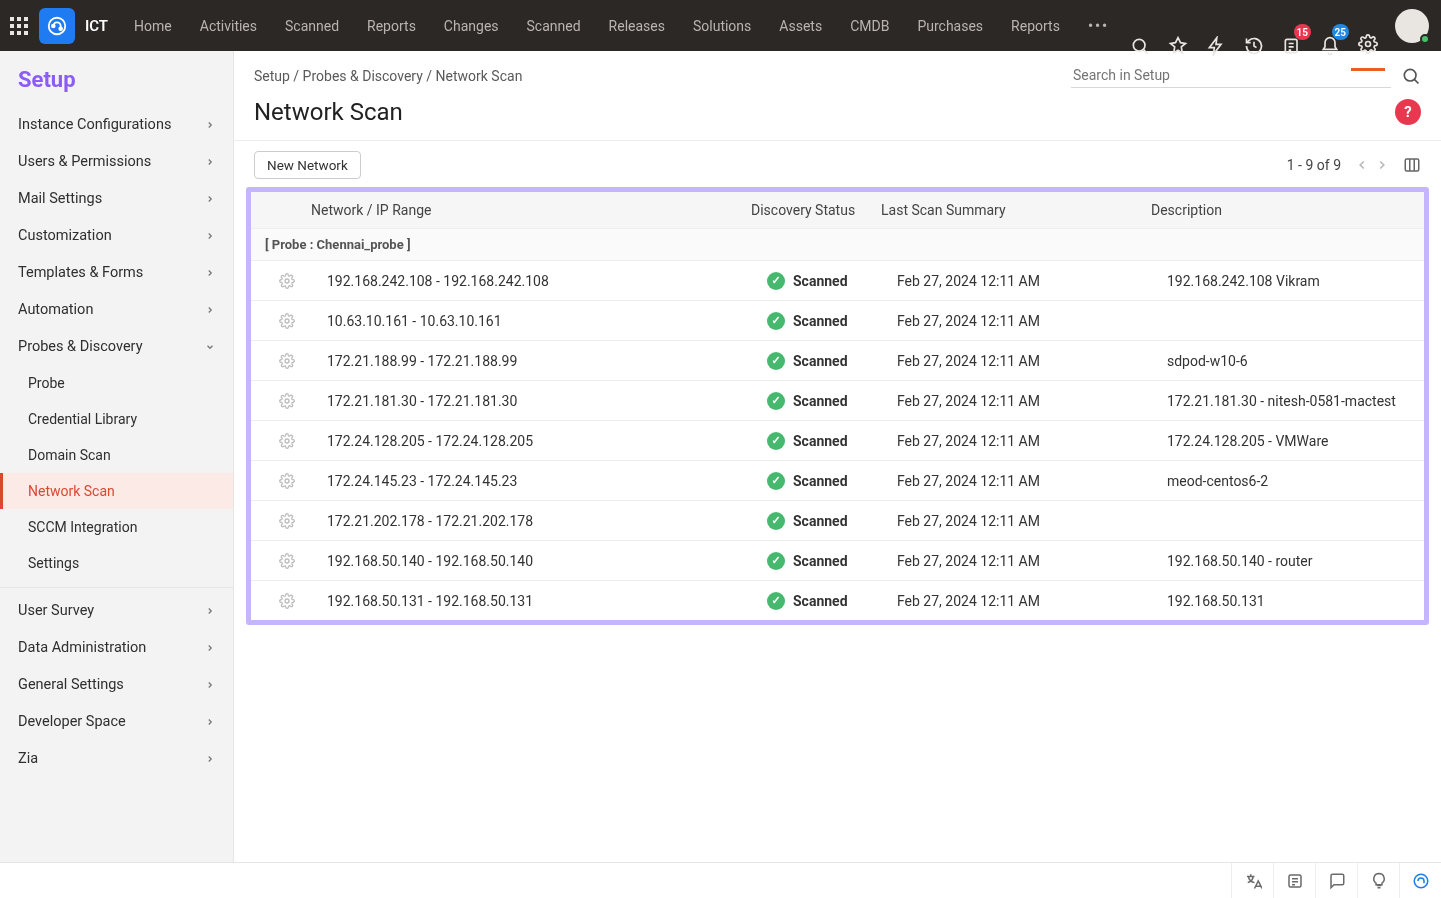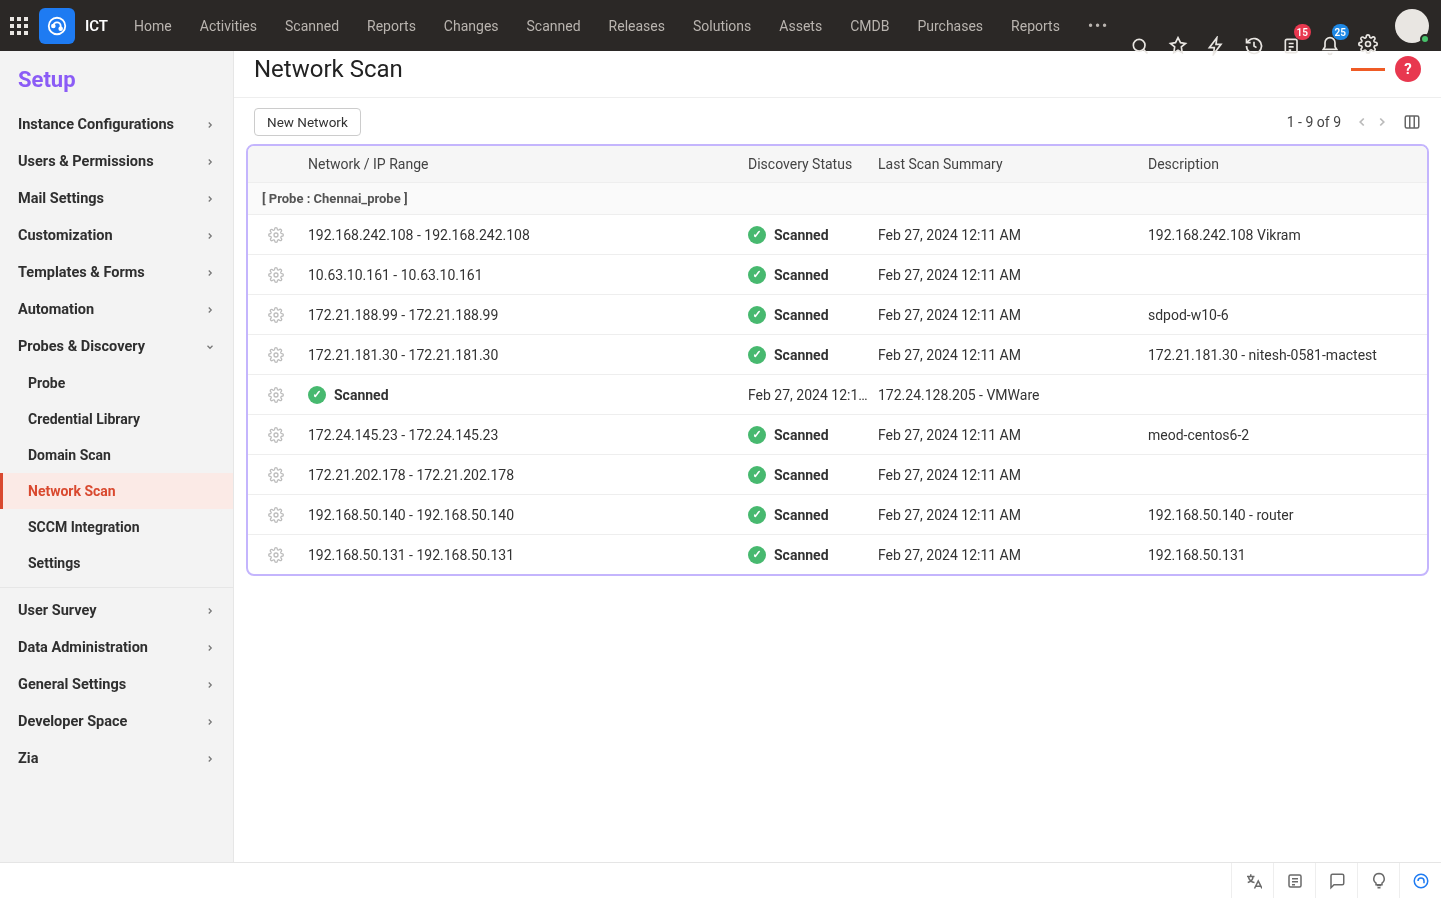--- a/index.html
+++ b/index.html
@@ -20,21 +20,21 @@
   .badge.red { background:#e8384f; }
   .badge.blue { background:#1e88e5; }
   .avatar-wrap { position:relative; width:34px; height:34px; margin-left:6px; }
   .avatar { width:34px; height:34px; border-radius:50%; background:#e9e6e2; }
   .avatar-status { position:absolute; right:-1px; bottom:-1px; width:10px; height:10px; border-radius:50%; background:#47c26a; border:2px solid #2b2826; }
 
   
   .main { display:flex; height: calc(898px - 51px - 36px); }
   .sidebar { width:234px; background:#f3f3f3; overflow-y:auto; border-right:1px solid #e6e6e6; }
   .sidebar-title { padding: 16px 18px 14px; font-size:22px; font-weight:700; color:#8b5cf6; }
-  .sb-item, .sb-sub { display:flex; align-items:center; justify-content:space-between; padding: 10px 16px 10px 18px; font-size:14.5px; color:#2f2f2f; cursor:pointer;font-weight:bold; }
+  .sb-item, .sb-sub { display:flex; align-items:center; justify-content:space-between; padding: 10px 16px 10px 18px; font-size:14.5px; color:#2f2f2f; cursor:pointer; }
   .sb-item.expanded { }
   .sb-sub { padding-left: 28px; font-size:14px; }
   .sb-sub.active { background:#fbeae6; color:#d9492f; border-left:3px solid #d9492f; padding-left:25px; }
   .chev { width:14px; height:14px; display:inline-flex; align-items:center; justify-content:center; }
 
   
   .content { flex:1; display:flex; flex-direction:column; overflow:hidden; }
   .breadcrumb-row { display:flex; align-items:center; justify-content:space-between; padding: 12px 20px 6px 20px; }
   .breadcrumb { font-size:14px; color:#5a5a5a; }
   .search-setup { display:flex; align-items:center; gap:10px; }
@@ -44,27 +44,27 @@
   .page-head { display:flex; align-items:center; justify-content:space-between; padding: 4px 20px 14px 20px; border-bottom:1px solid #eee; }
   .page-title { font-size:24px; font-weight:400; color:#222; }
   .help-btn { width:26px; height:26px; border-radius:50%; background:#e8384f; color:#fff; display:flex; align-items:center; justify-content:center; font-weight:700; font-size:15px; cursor:pointer; }
 
   .toolbar { display:flex; align-items:center; justify-content:space-between; padding:10px 20px 8px; }
   .btn-outline { border:1px solid #ccc; background:#fff; padding:5px 12px; border-radius:4px; font-size:13.5px; color:#333; cursor:pointer; }
   .pager { display:flex; align-items:center; gap:14px; color:#444; font-size:14px; }
   .pager-icons { display:flex; gap:6px; color:#bbb; }
   .col-toggle { color:#666; cursor:pointer; }
 
-  .table { border:2px solid #c4b5fd; margin: 0 12px; border-radius:8px; overflow:hidden; }
+  .table { border:5px solid #c4b5fd; margin: 0 12px; border-radius:3px; overflow:hidden; }
   .thead, .trow { display:grid; grid-template-columns: 56px 440px 130px 270px 1fr; align-items:center; }
   .thead { background:#f6f6f6; font-size:14px; color:#444; height:36px; padding: 0 0; }
   .thead > div { padding: 0 4px; }
   .tgroup { background:#fafafa; font-size:13px; font-weight:700; color:#555; padding:8px 14px; border-top:1px solid #eee; }
   .trow { border-top:1px solid #eee; height:40px; font-size:14px; color:#333; }
-  .trow > div { padding: 0 4px; overflow:hidden; text-overflow:ellipsis; white-space:nowrap; }
+  .trow > div { padding: 0 4px; overflow:hidden; text-overflow:ellipsis; white-space:nowrap;margin-left:16px; }
   .gear-cell { display:flex; justify-content:center; color:#bdbdbd; cursor:pointer; }
   .status { display:flex; align-items:center; gap:8px; font-weight:700; }
   .status-dot { width:18px; height:18px; border-radius:50%; background:#47b96f; display:inline-flex; align-items:center; justify-content:center; color:#fff; font-size:11px; }
 
   
   .footer { position:fixed; bottom:0; left:0; right:0; height:36px; background:#fff; border-top:1px solid #e5e5e5; display:flex; align-items:center; justify-content:flex-end; gap:0; }
   .footer-icon { width:42px; height:36px; display:flex; align-items:center; justify-content:center; border-left:1px solid #eee; color:#6a6a6a; cursor:pointer; }
 
   svg { display:block; }
 </style>
@@ -280,20 +280,32 @@
       <span>Zia</span>
       <span class="chev">
           <svg width="10" height="10" viewBox="0 0 24 24" fill="none" stroke="#777" stroke-width="3">
             <path d="m9 6 6 6-6 6"></path>
           </svg>
         </span>
     </div>
   </div>
 
   <div class="content">
+    <div class="breadcrumb-row">
+      <div class="breadcrumb">Setup / Probes &amp; Discovery / Network Scan</div>
+      <div class="search-setup">
+        <input type="text" placeholder="Search in Setup" style="">
+        <span class="search-btn">
+          <svg width="20" height="20" viewBox="0 0 24 24" fill="none" stroke="currentColor" stroke-width="2">
+              <circle cx="11" cy="11" r="7"></circle>
+              <path d="m21 21-5-5"></path>
+            </svg>
+        </span>
+      </div>
+    </div>
 
     <div class="page-head">
       <div class="page-title">Network Scan</div>
       <div class="help-btn">?</div>
     </div>
 
     <div class="toolbar">
       <button class="btn-outline">New Network</button>
       <div class="pager">
         <span>1 - 9 of 9</span>
@@ -388,20 +400,21 @@
             <div>Feb 27, 2024 12:11 AM</div>
             <div>172.21.181.30 - nitesh-0581-mactest</div>
           </div>
           <div class="trow">
             <div class="gear-cell">
               <svg width="16" height="16" viewBox="0 0 24 24" fill="none" stroke="currentColor" stroke-width="2">
                 <circle cx="12" cy="12" r="3"></circle>
                 <path d="M19.4 15a1.7 1.7 0 0 0 .3 1.8l.1.1a2 2 0 1 1-2.8 2.8l-.1-.1a1.7 1.7 0 0 0-1.8-.3 1.7 1.7 0 0 0-1 1.5V21a2 2 0 1 1-4 0v-.1a1.7 1.7 0 0 0-1-1.5 1.7 1.7 0 0 0-1.8.3l-.1.1a2 2 0 1 1-2.8-2.8l.1-.1a1.7 1.7 0 0 0 .3-1.8 1.7 1.7 0 0 0-1.5-1H3a2 2 0 1 1 0-4h.1a1.7 1.7 0 0 0 1.5-1 1.7 1.7 0 0 0-.3-1.8l-.1-.1a2 2 0 1 1 2.8-2.8l.1.1a1.7 1.7 0 0 0 1.8.3 1.7 1.7 0 0 0 1-1.5V3a2 2 0 1 1 4 0v.1a1.7 1.7 0 0 0 1 1.5 1.7 1.7 0 0 0 1.8-.3l.1-.1a2 2 0 1 1 2.8 2.8l-.1.1a1.7 1.7 0 0 0-.3 1.8 1.7 1.7 0 0 0 1.5 1H21a2 2 0 1 1 0 4h-.1a1.7 1.7 0 0 0-1.5 1z"></path>
               </svg>
             </div>
+            <div>172.24.128.205 - 172.24.128.205</div>
             <div class="status">
               <span class="status-dot">✓</span>
               <span>Scanned</span>
             </div>
             <div>Feb 27, 2024 12:11 AM</div>
             <div>172.24.128.205 - VMWare</div>
           </div>
           <div class="trow">
             <div class="gear-cell">
               <svg width="16" height="16" viewBox="0 0 24 24" fill="none" stroke="currentColor" stroke-width="2">

